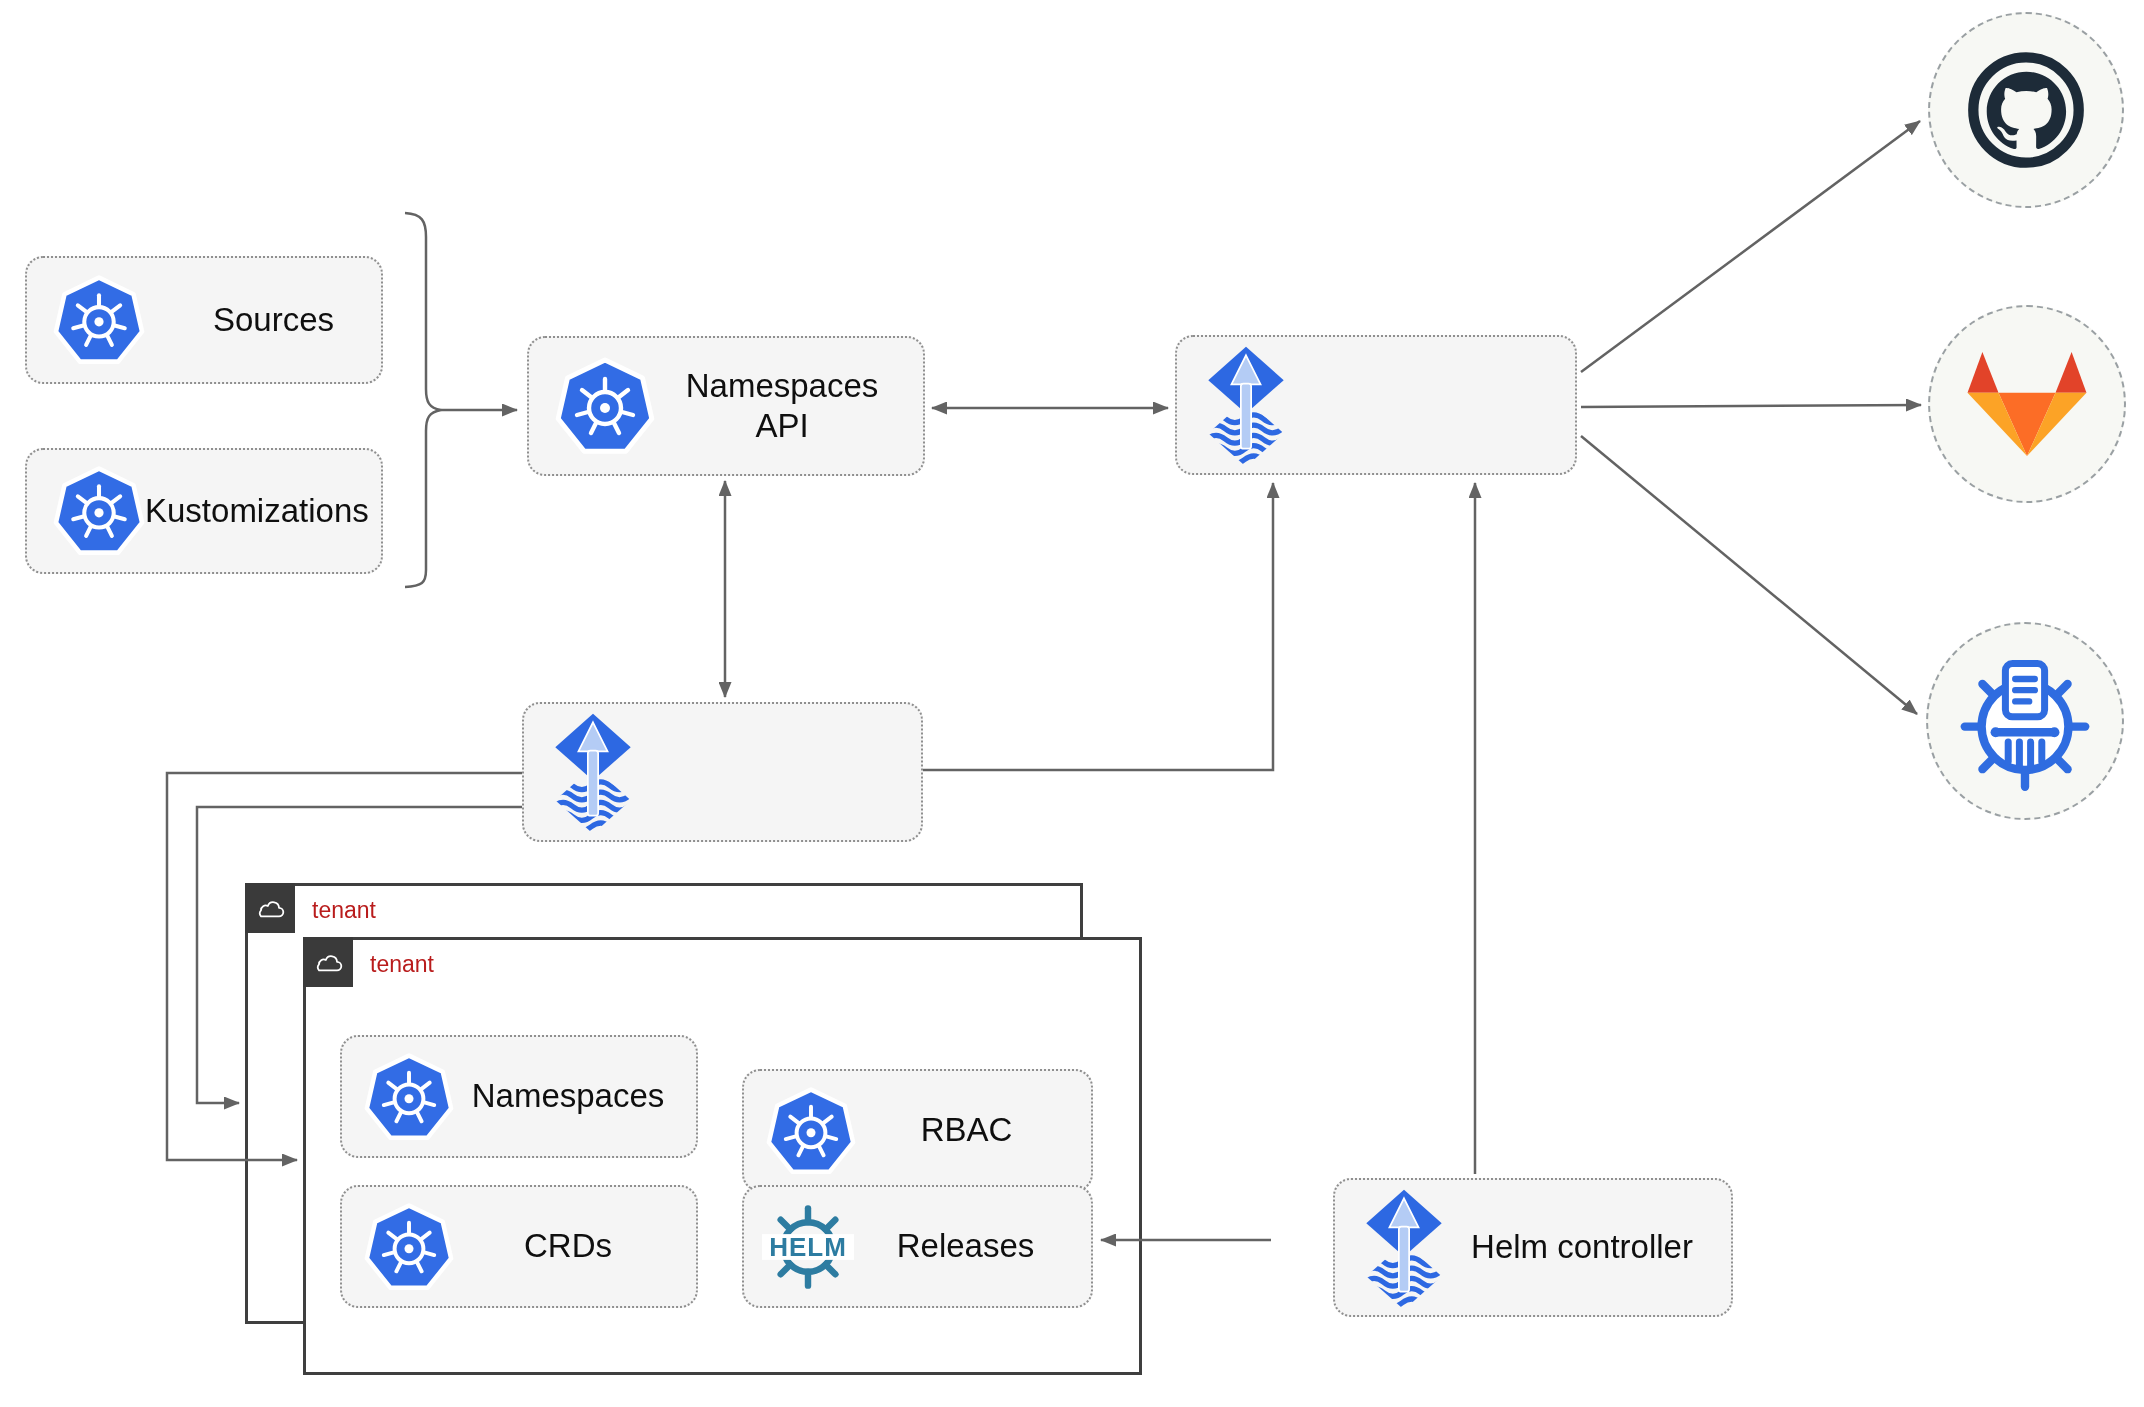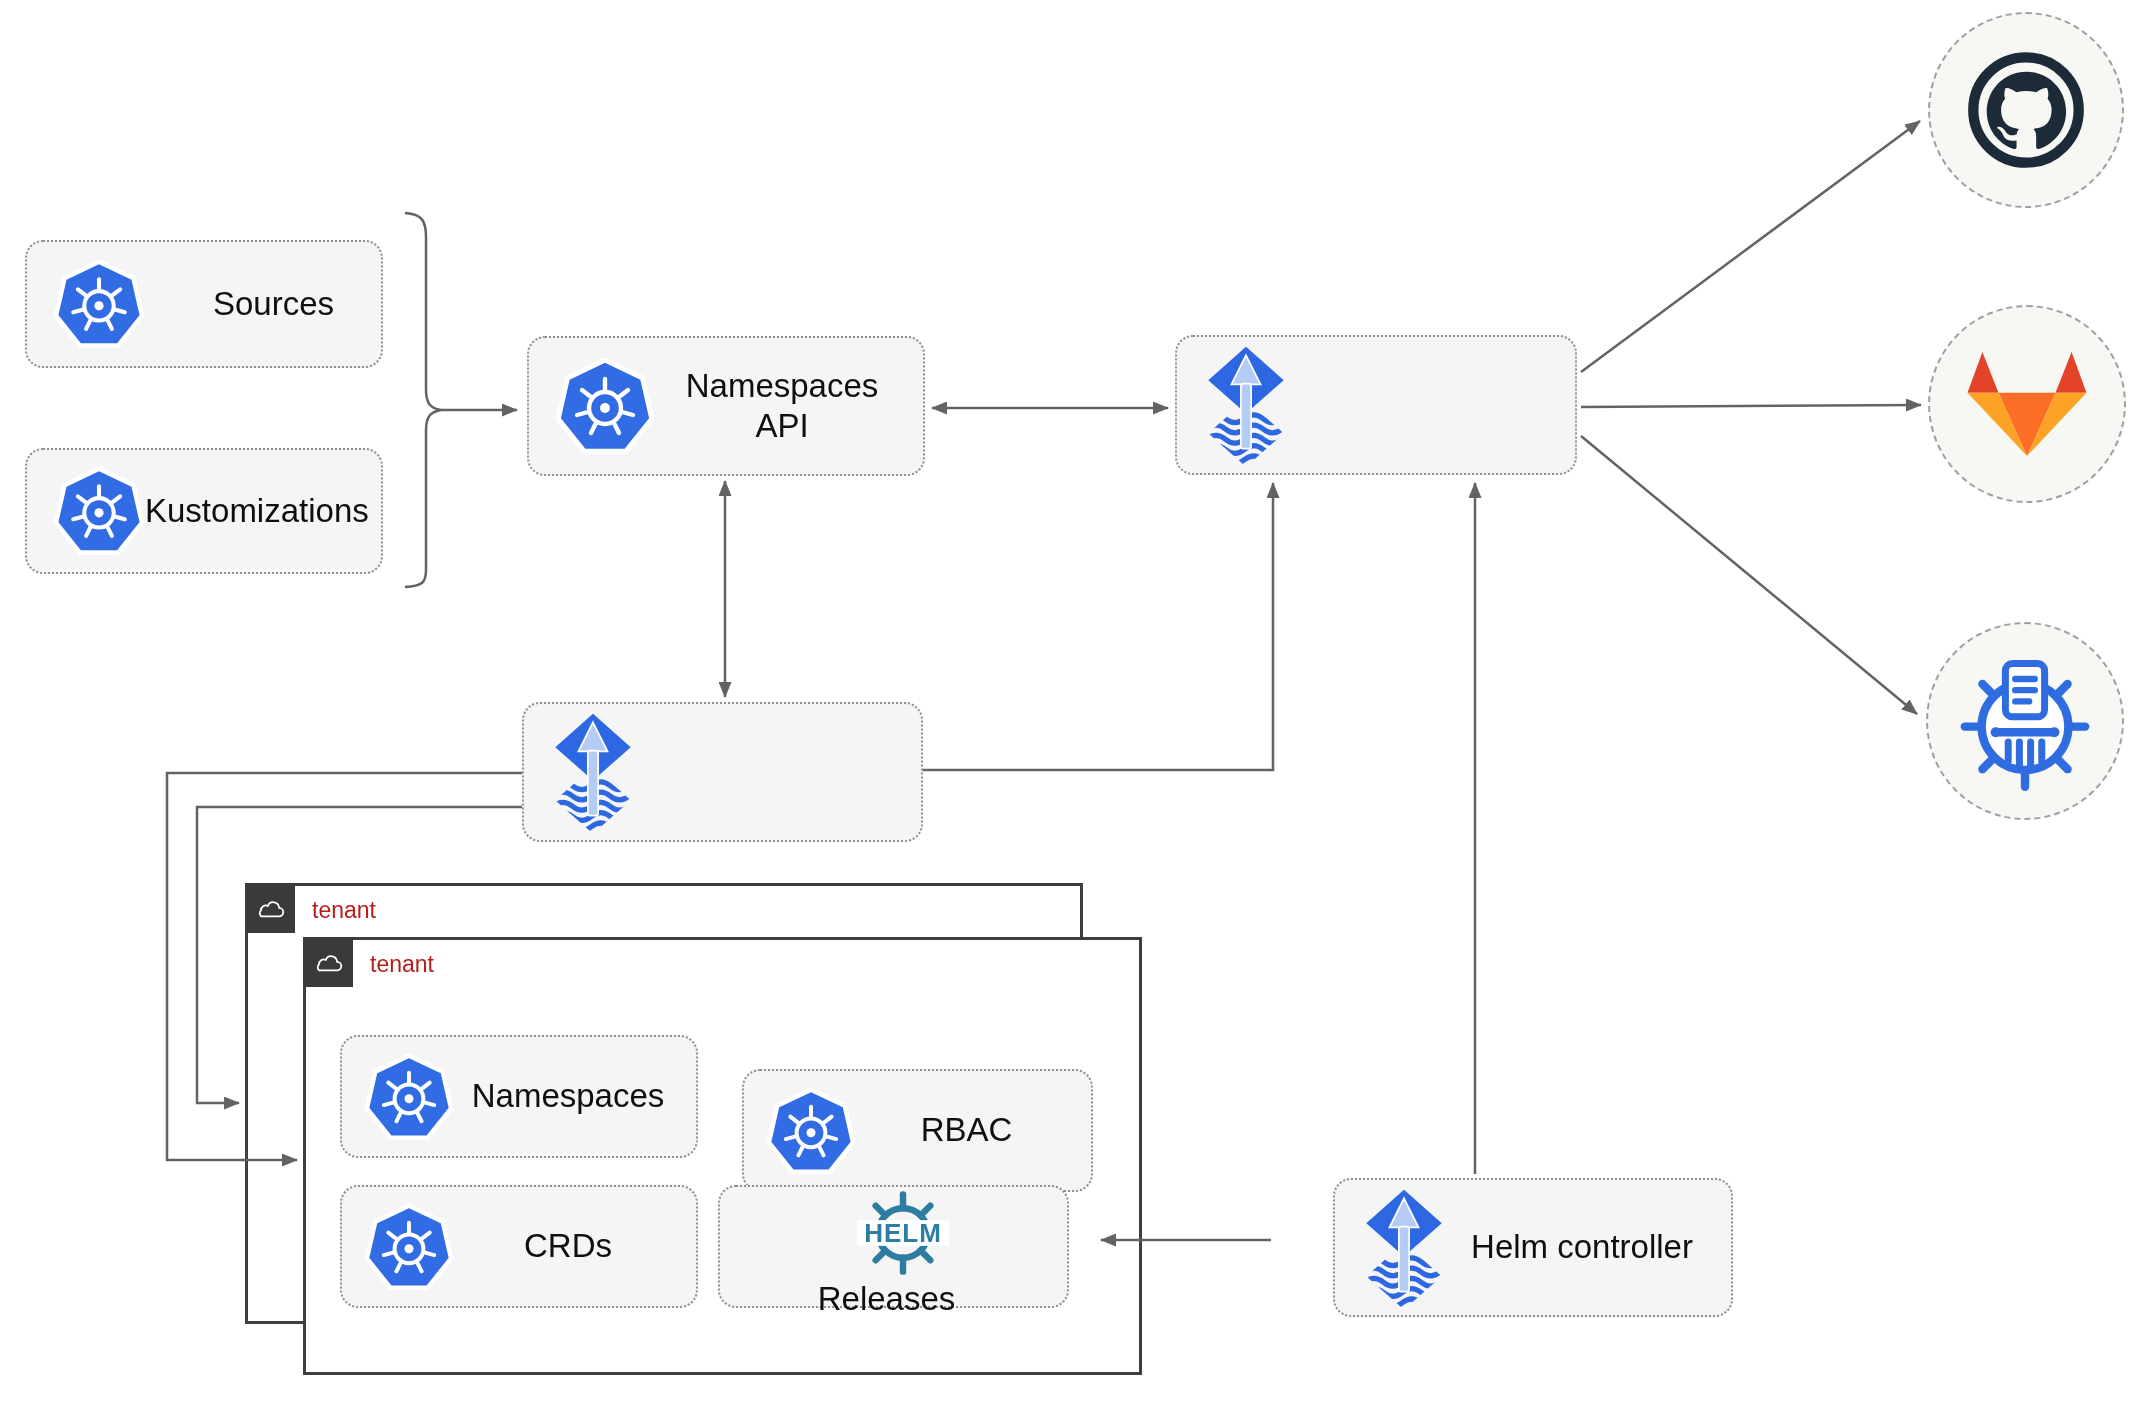--- a/index.html
+++ b/index.html
@@ -163,21 +163,21 @@
 
   <div class="tenant z2" style="left:303px;top:937px;width:839px;height:438px;">
     <div class="tenant-badge">
       <svg width="36" height="29">
           <use href="#sym-cloud"></use>
         </svg>
     </div>
     <div class="tenant-label">tenant</div>
   </div>
 
-  <div class="dnode" style="left:25px;top:240px;width:358px;height:128px;gap:35px;">
+  <div class="dnode" style="left:25px;top:256px;width:358px;height:128px;gap:35px;">
     <span class="nicon">
       <svg width="92" height="96">
           <use href="#sym-k8s"></use>
         </svg>
     </span>
     <div class="nlabel">Sources</div>
   </div>
 
   <div class="dnode" style="left:25px;top:448px;width:358px;height:126px;">
     <span class="nicon">
@@ -242,21 +242,21 @@
 
   <div class="dnode" style="left:340px;top:1185px;width:358px;height:123px;">
     <span class="nicon" style="margin-left:22px;">
       <svg width="90" height="94">
           <use href="#sym-k8s"></use>
         </svg>
     </span>
     <div class="nlabel">CRDs</div>
   </div>
 
-  <div class="dnode" style="left:718px;top:1185px;width:351px;height:123px;flex-direction:column;">
+  <div class="dnode" style="left:742px;top:1185px;width:351px;height:123px;">
     <span class="nicon" style="margin-left:18px;position:relative;">
       <svg width="92" height="92" style="overflow:visible">
         <use href="#sym-helm"></use>
         <text x="46" y="55" text-anchor="middle" font-family="Liberation Sans, sans-serif" font-size="26" font-weight="bold" letter-spacing="1" fill="#2d7ca1">HELM</text>
       </svg>
     </span>
     <div class="nlabel">Releases</div>
   </div>
 
   <div class="dcircle" style="left:1928px;top:12px;width:196px;height:196px;">

